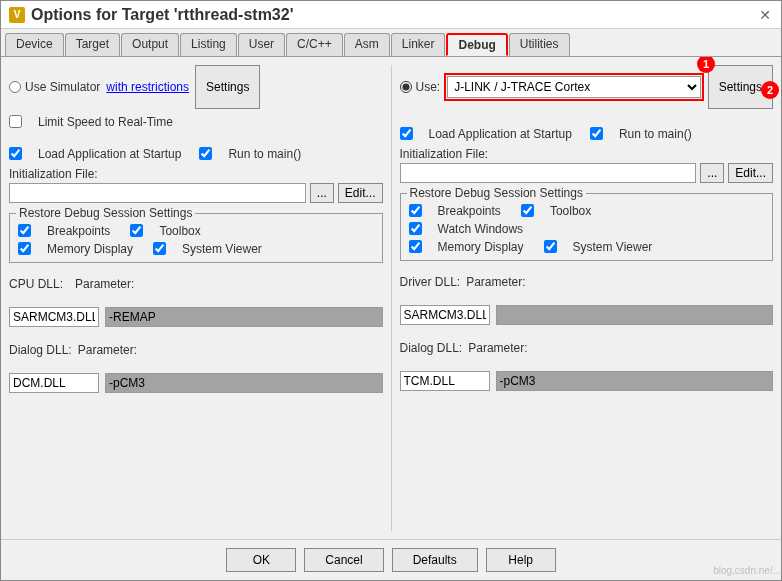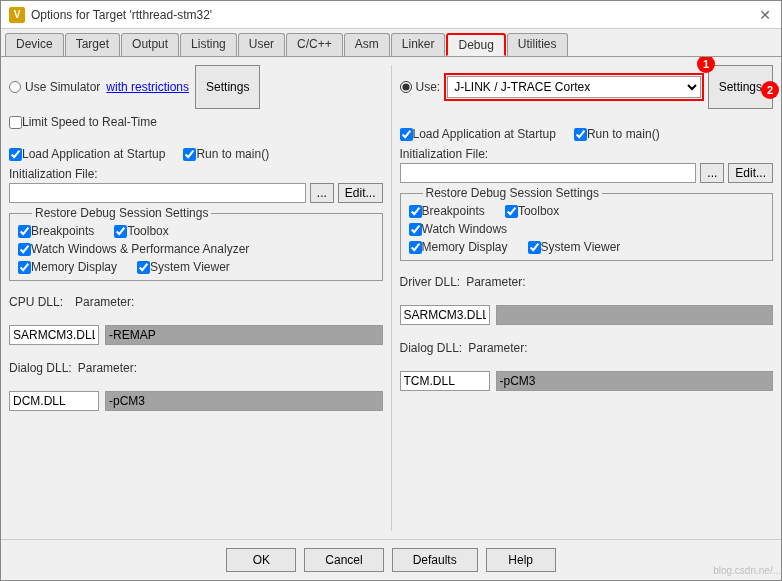--- a/index.html
+++ b/index.html
@@ -38,22 +38,23 @@
       border-radius: 2px;
       display: flex;
       align-items: center;
       justify-content: center;
       font-size: 10px;
       color: white;
       font-weight: bold;
     }
     
     .title-text {
-      font-size: 12px;
+      font-size: 16px;
       color: #333;
+      font-weight: bold;
     }
     
     .title-close {
       width: 16px;
       height: 16px;
       display: flex;
       align-items: center;
       justify-content: center;
       cursor: pointer;
       font-size: 14px;
@@ -76,21 +77,21 @@
       border-bottom: none;
       cursor: pointer;
       font-size: 12px;
       color: #333;
       border-radius: 3px 3px 0 0;
     }
     
     .tab.active {
       background: #f0f0f0;
       border-bottom: 1px solid #f0f0f0;
-      font-weight: normal;
+      font-weight: bold;
       z-index: 1;
     }
     
     .tab-debug {
       background: #f0f0f0;
       border: 2px solid red;
       font-weight: bold;
     }
     
     .content {
@@ -141,22 +142,22 @@
     .settings-btn {
       padding: 14px 10px;
       background: #e8e8e8;
       border: 1px solid #888;
       cursor: pointer;
       font-size: 12px;
     }
     
     .checkbox-row {
       display: flex;
-      align-items: flex-end;
-      gap: 0;
+      align-items: flex-start;
+      gap: 16px;
     }
     
     .section-label {
       font-size: 12px;
       color: #333;
     }
     
     .init-file-row {
       display: flex;
       flex-direction: column;
@@ -190,21 +191,21 @@
     .group-box {
       border: 1px solid #999;
       padding: 6px 8px;
       position: relative;
       margin-top: 4px;
     }
     
     .group-label {
       position: absolute;
       top: -8px;
-      left: 22px;
+      left: 6px;
       background: #f0f0f0;
       padding: 0 3px;
       font-size: 12px;
       color: #333;
     }
     
     .group-content {
       display: flex;
       flex-direction: column;
       gap: 4px;
@@ -395,24 +396,20 @@
           <div class="group-row">
             <div class="checkbox-row">
               <input type="checkbox" checked="" style="">
               <span class="section-label">Breakpoints</span>
             </div>
             <div class="checkbox-row">
               <input type="checkbox" checked="" style="">
               <span class="section-label">Toolbox</span>
             </div>
           </div>
-          <div class="checkbox-row">
-            <input type="checkbox" checked="" style="">
-            <span class="section-label">Watch Windows &amp; Performance Analyzer</span>
-          </div>
           <div class="group-row">
             <div class="checkbox-row">
               <input type="checkbox" checked="" style="">
               <span class="section-label">Memory Display</span>
             </div>
             <div class="checkbox-row">
               <input type="checkbox" checked="" style="">
               <span class="section-label">System Viewer</span>
             </div>
           </div>

